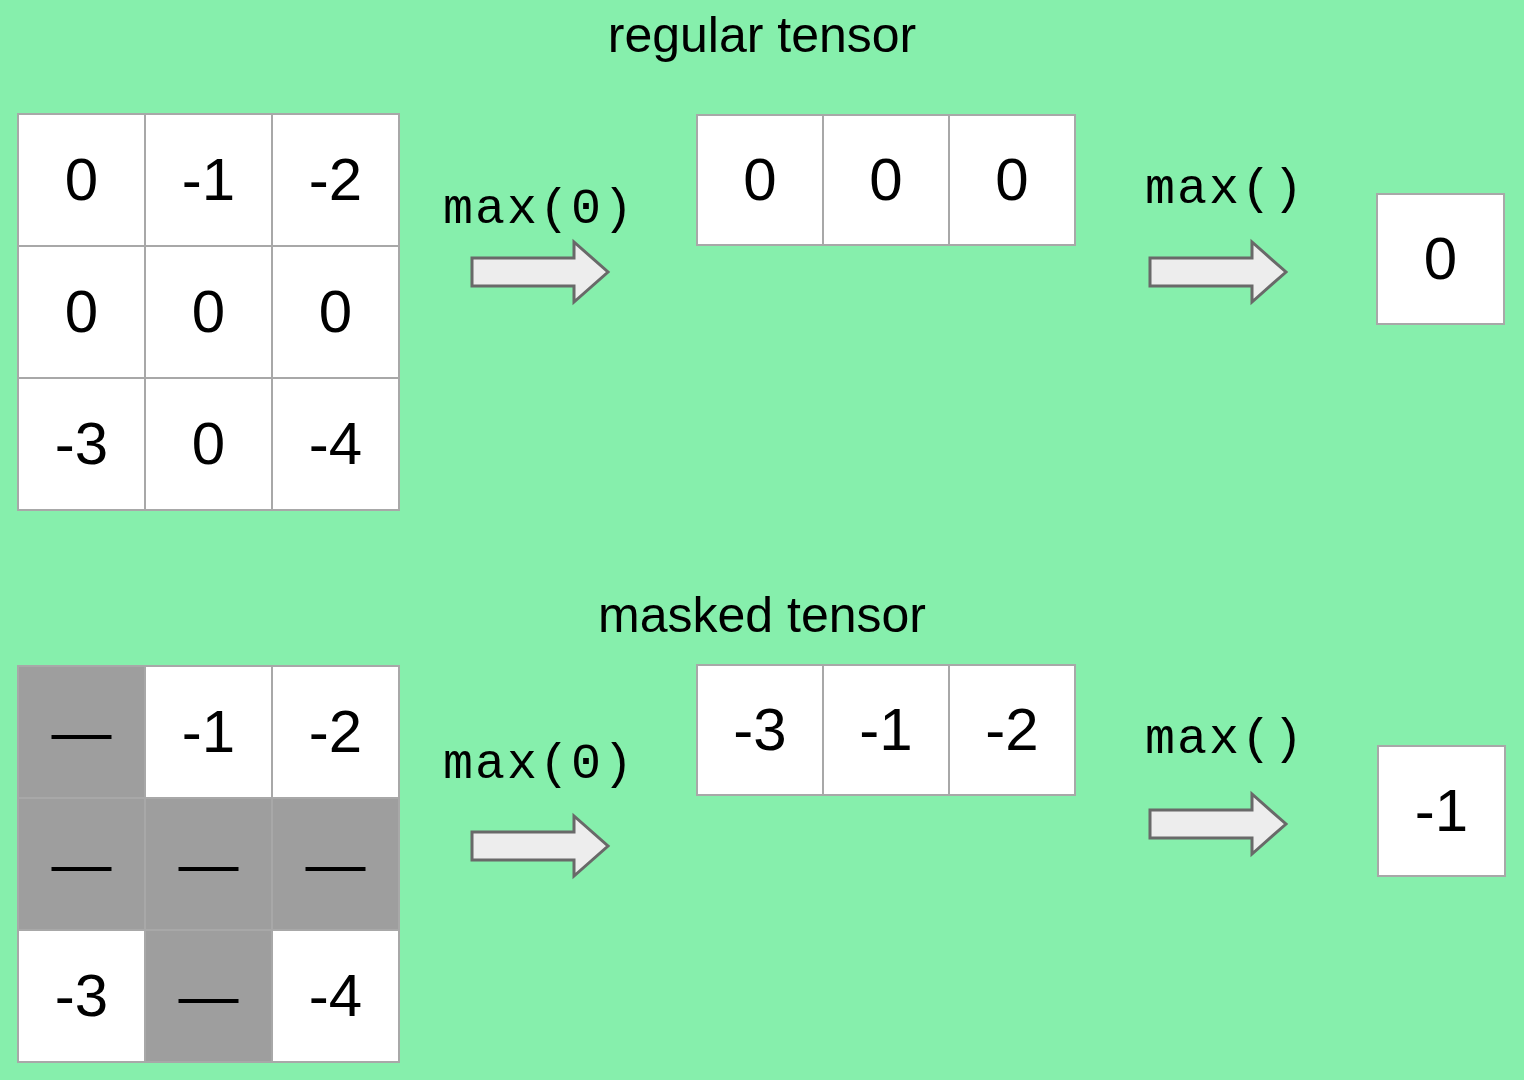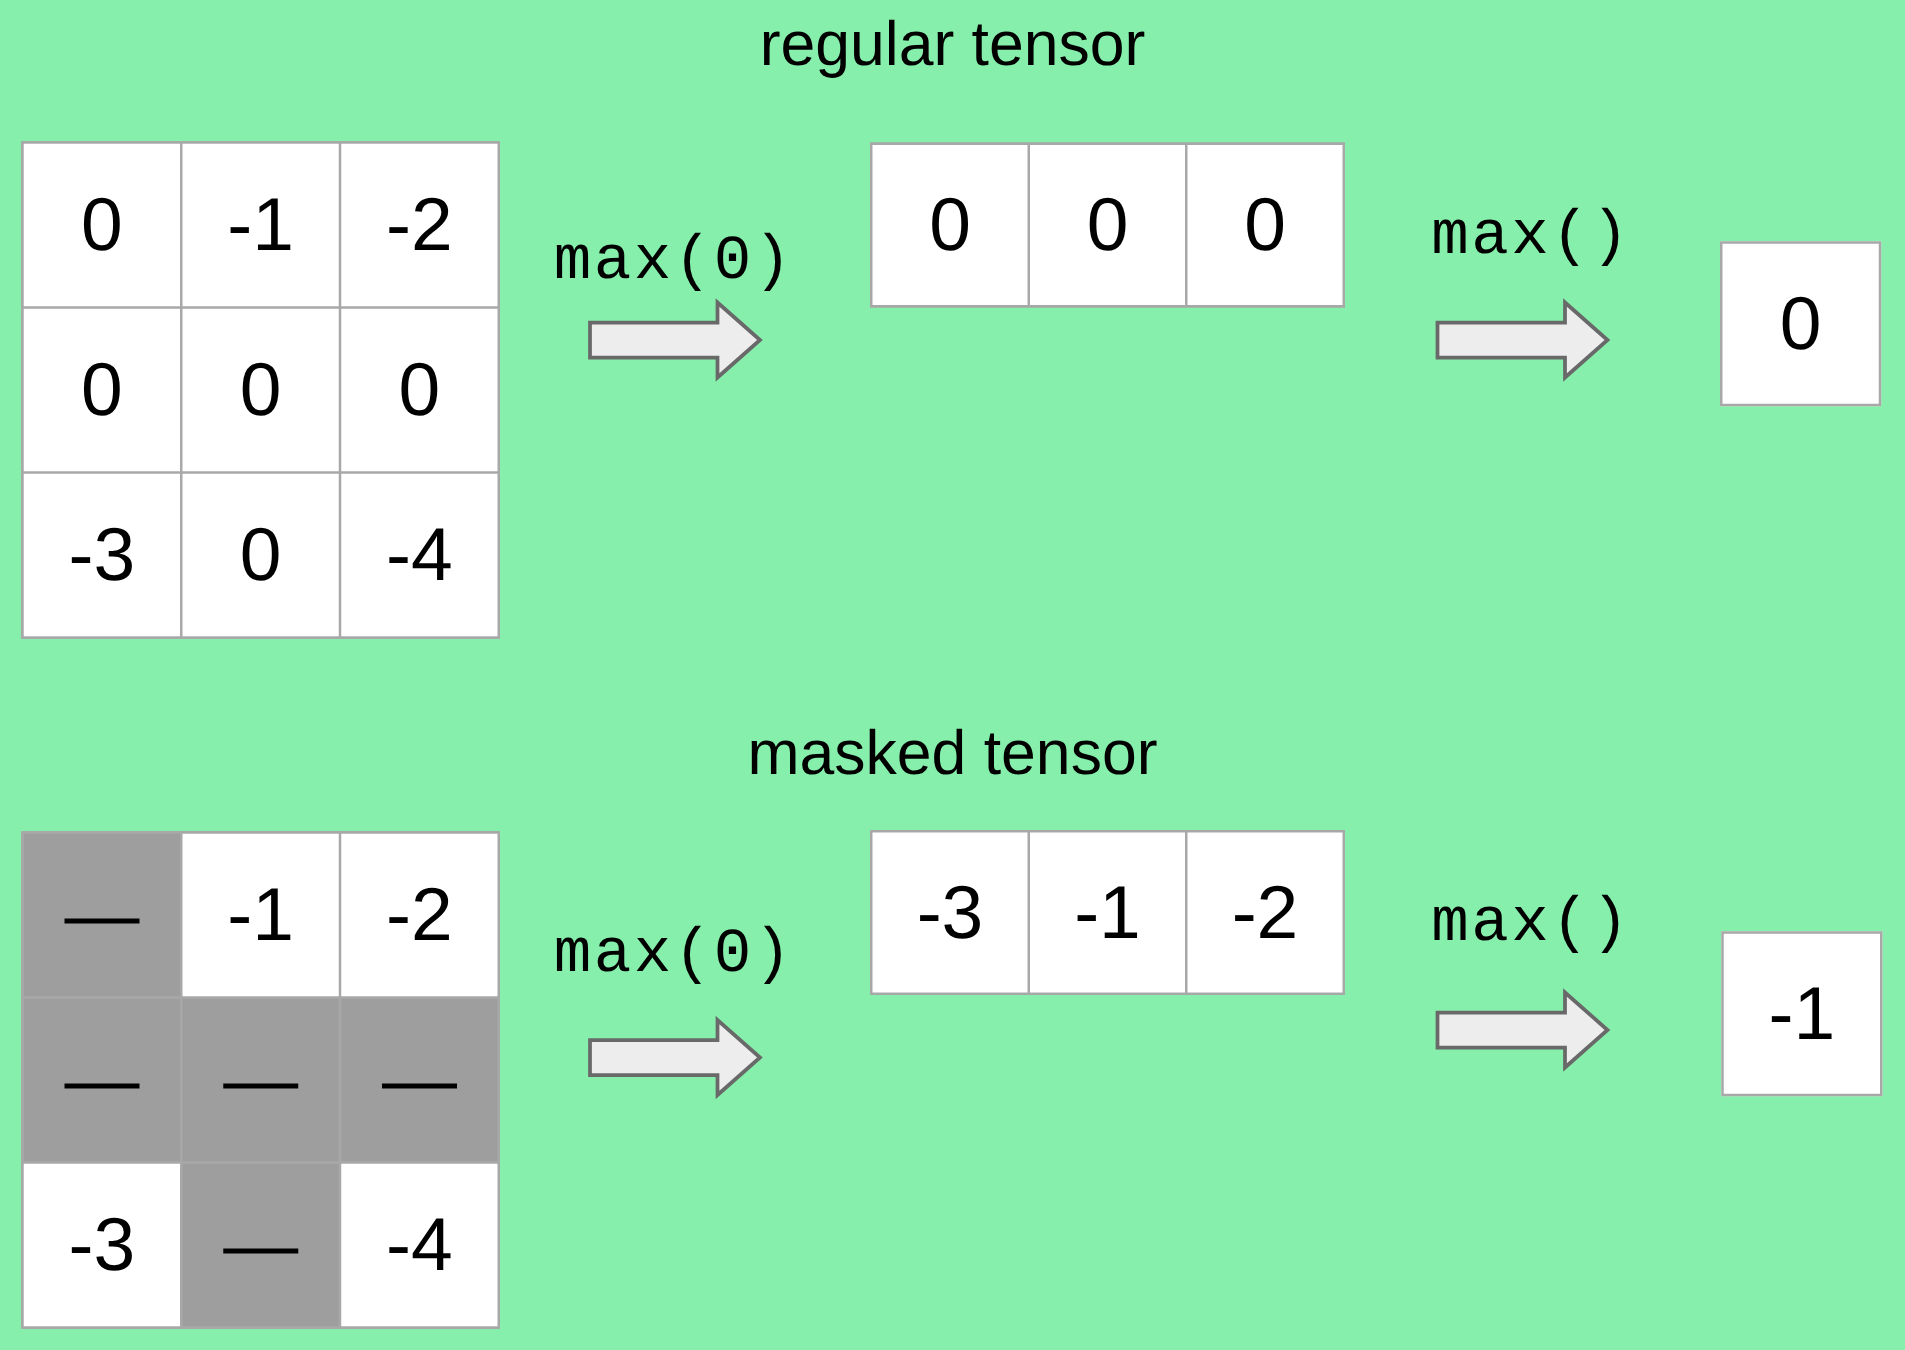--- a/index.html
+++ b/index.html
@@ -77,21 +77,21 @@
   </div>
 
   <div class="mono-label" style="left:1145px;top:165px">max()</div>
 
   <svg class="arrow" style="left:1148px;top:238px" viewBox="0 0 142 68">
     <polygon points="2,20 104,20 104,4 138,34 104,64 104,48 2,48"></polygon>
   </svg>
 
   <div class="result" style="left:1376px;top:193px">0</div>
 
-  <div class="title" style="top:575px">masked tensor</div>
+  <div class="title" style="top:588px">masked tensor</div>
 
   <div class="matrix" style="left:17px;top:665px">
     <div class="cell masked">—</div>
     <div class="cell">-1</div>
     <div class="cell">-2</div>
     <div class="cell masked">—</div>
     <div class="cell masked">—</div>
     <div class="cell masked">—</div>
     <div class="cell">-3</div>
     <div class="cell masked">—</div>

